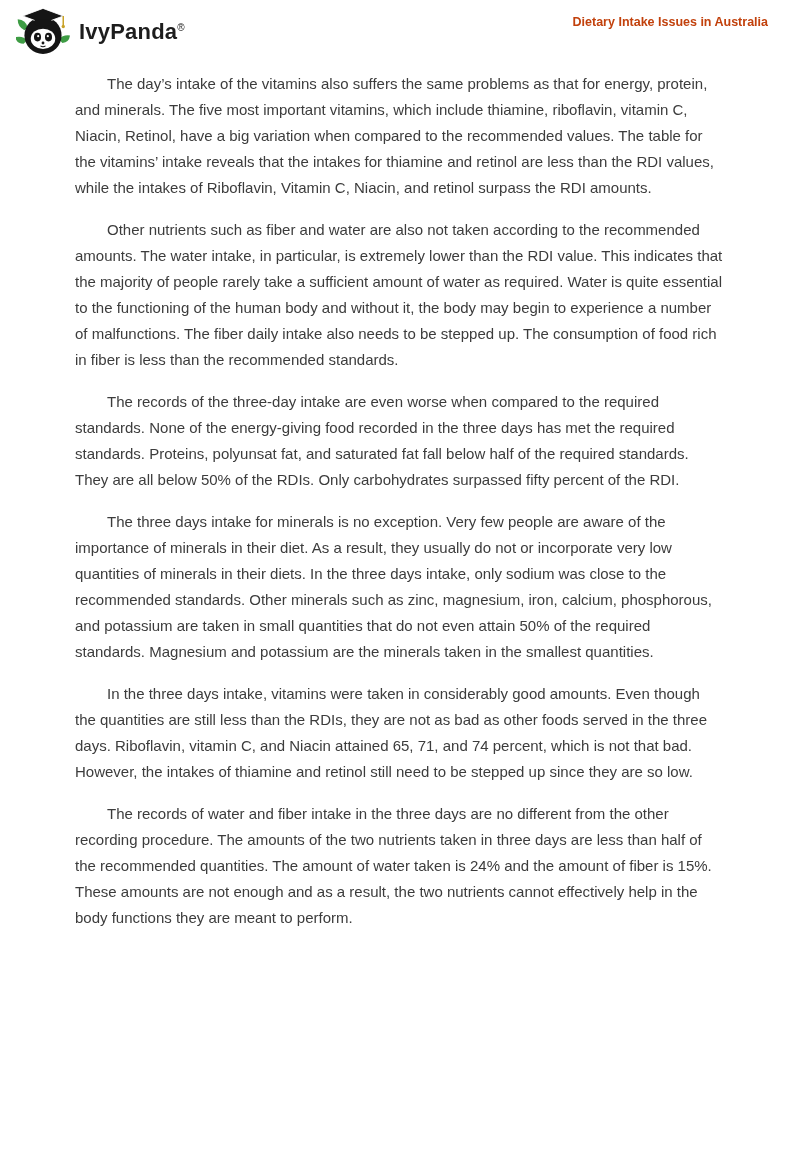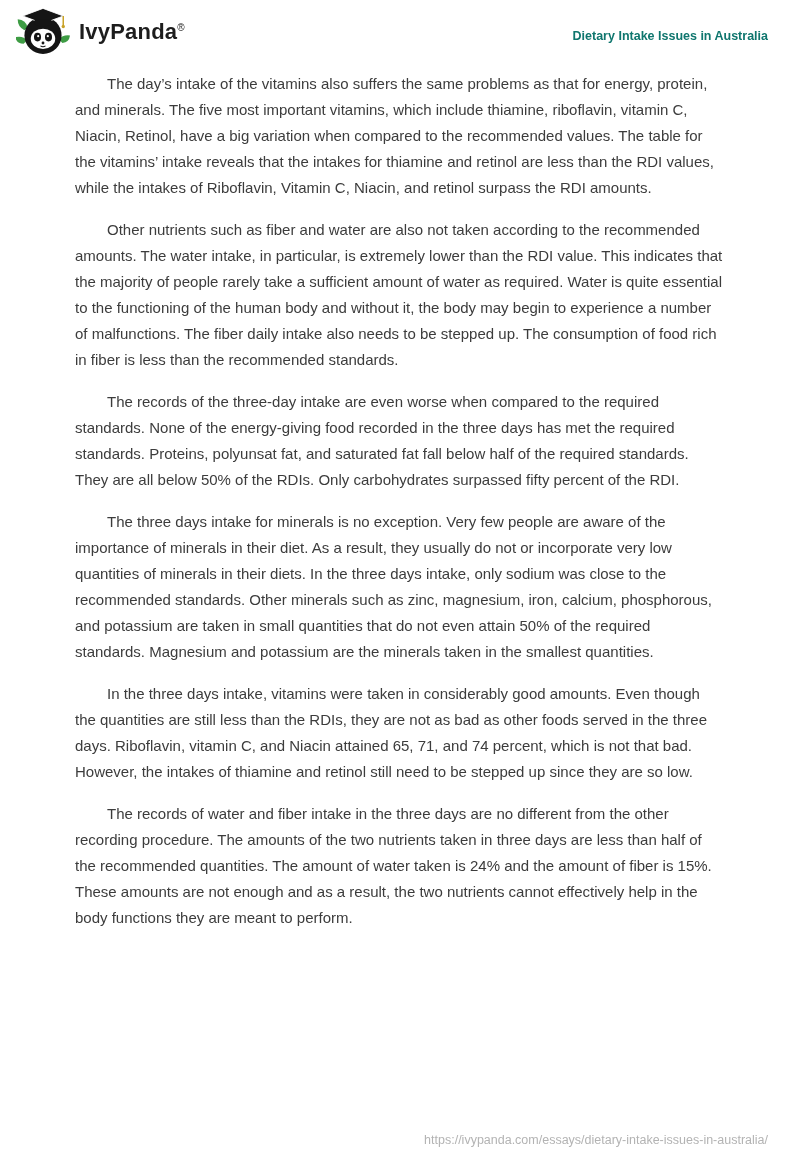--- a/index.html
+++ b/index.html
@@ -39,24 +39,24 @@
     letter-spacing: 0.2px;
   }
   .brand-name sup {
     font-size: 10px;
     font-weight: 400;
     vertical-align: super;
   }
   .doc-title {
     position: absolute;
     right: 32px;
-    top: 29px;
+    top: 15px;
     font-size: 12.5px;
     font-weight: 700;
-    color: #0f766e;
+    color: #c2410c;
   }
 
   
   .content {
     position: absolute;
     top: 71px;
     left: 75px;
     width: 648px;
   }
   .content p {
@@ -122,17 +122,14 @@
 
   <div class="content">
     <p>The day’s intake of the vitamins also suffers the same problems as that for energy, protein, and minerals. The five most important vitamins, which include thiamine, riboflavin, vitamin C, Niacin, Retinol, have a big variation when compared to the recommended values. The table for the vitamins’ intake reveals that the intakes for thiamine and retinol are less than the RDI values, while the intakes of Riboflavin, Vitamin C, Niacin, and retinol surpass the RDI amounts.</p>
     <p>Other nutrients such as fiber and water are also not taken according to the recommended amounts. The water intake, in particular, is extremely lower than the RDI value. This indicates that the majority of people rarely take a sufficient amount of water as required. Water is quite essential to the functioning of the human body and without it, the body may begin to experience a number of malfunctions. The fiber daily intake also needs to be stepped up. The consumption of food rich in fiber is less than the recommended standards.</p>
     <p>The records of the three-day intake are even worse when compared to the required standards. None of the energy-giving food recorded in the three days has met the required standards. Proteins, polyunsat fat, and saturated fat fall below half of the required standards. They are all below 50% of the RDIs. Only carbohydrates surpassed fifty percent of the RDI.</p>
     <p>The three days intake for minerals is no exception. Very few people are aware of the importance of minerals in their diet. As a result, they usually do not or incorporate very low quantities of minerals in their diets. In the three days intake, only sodium was close to the recommended standards. Other minerals such as zinc, magnesium, iron, calcium, phosphorous, and potassium are taken in small quantities that do not even attain 50% of the required standards. Magnesium and potassium are the minerals taken in the smallest quantities.</p>
     <p>In the three days intake, vitamins were taken in considerably good amounts. Even though the quantities are still less than the RDIs, they are not as bad as other foods served in the three days. Riboflavin, vitamin C, and Niacin attained 65, 71, and 74 percent, which is not that bad. However, the intakes of thiamine and retinol still need to be stepped up since they are so low.</p>
     <p>The records of water and fiber intake in the three days are no different from the other recording procedure. The amounts of the two nutrients taken in three days are less than half of the recommended quantities. The amount of water taken is 24% and the amount of fiber is 15%. These amounts are not enough and as a result, the two nutrients cannot effectively help in the body functions they are meant to perform.</p>
   </div>
 
-  <div class="footer">
-    <a>https://ivypanda.com/essays/dietary-intake-issues-in-australia/</a>
-  </div>
 
 </div>
 
 </body></html>

